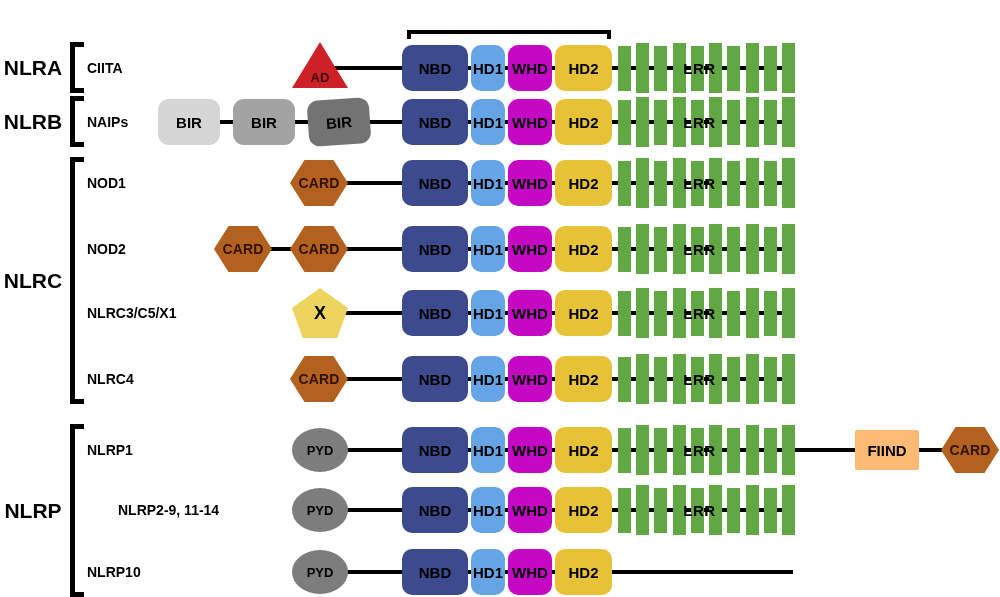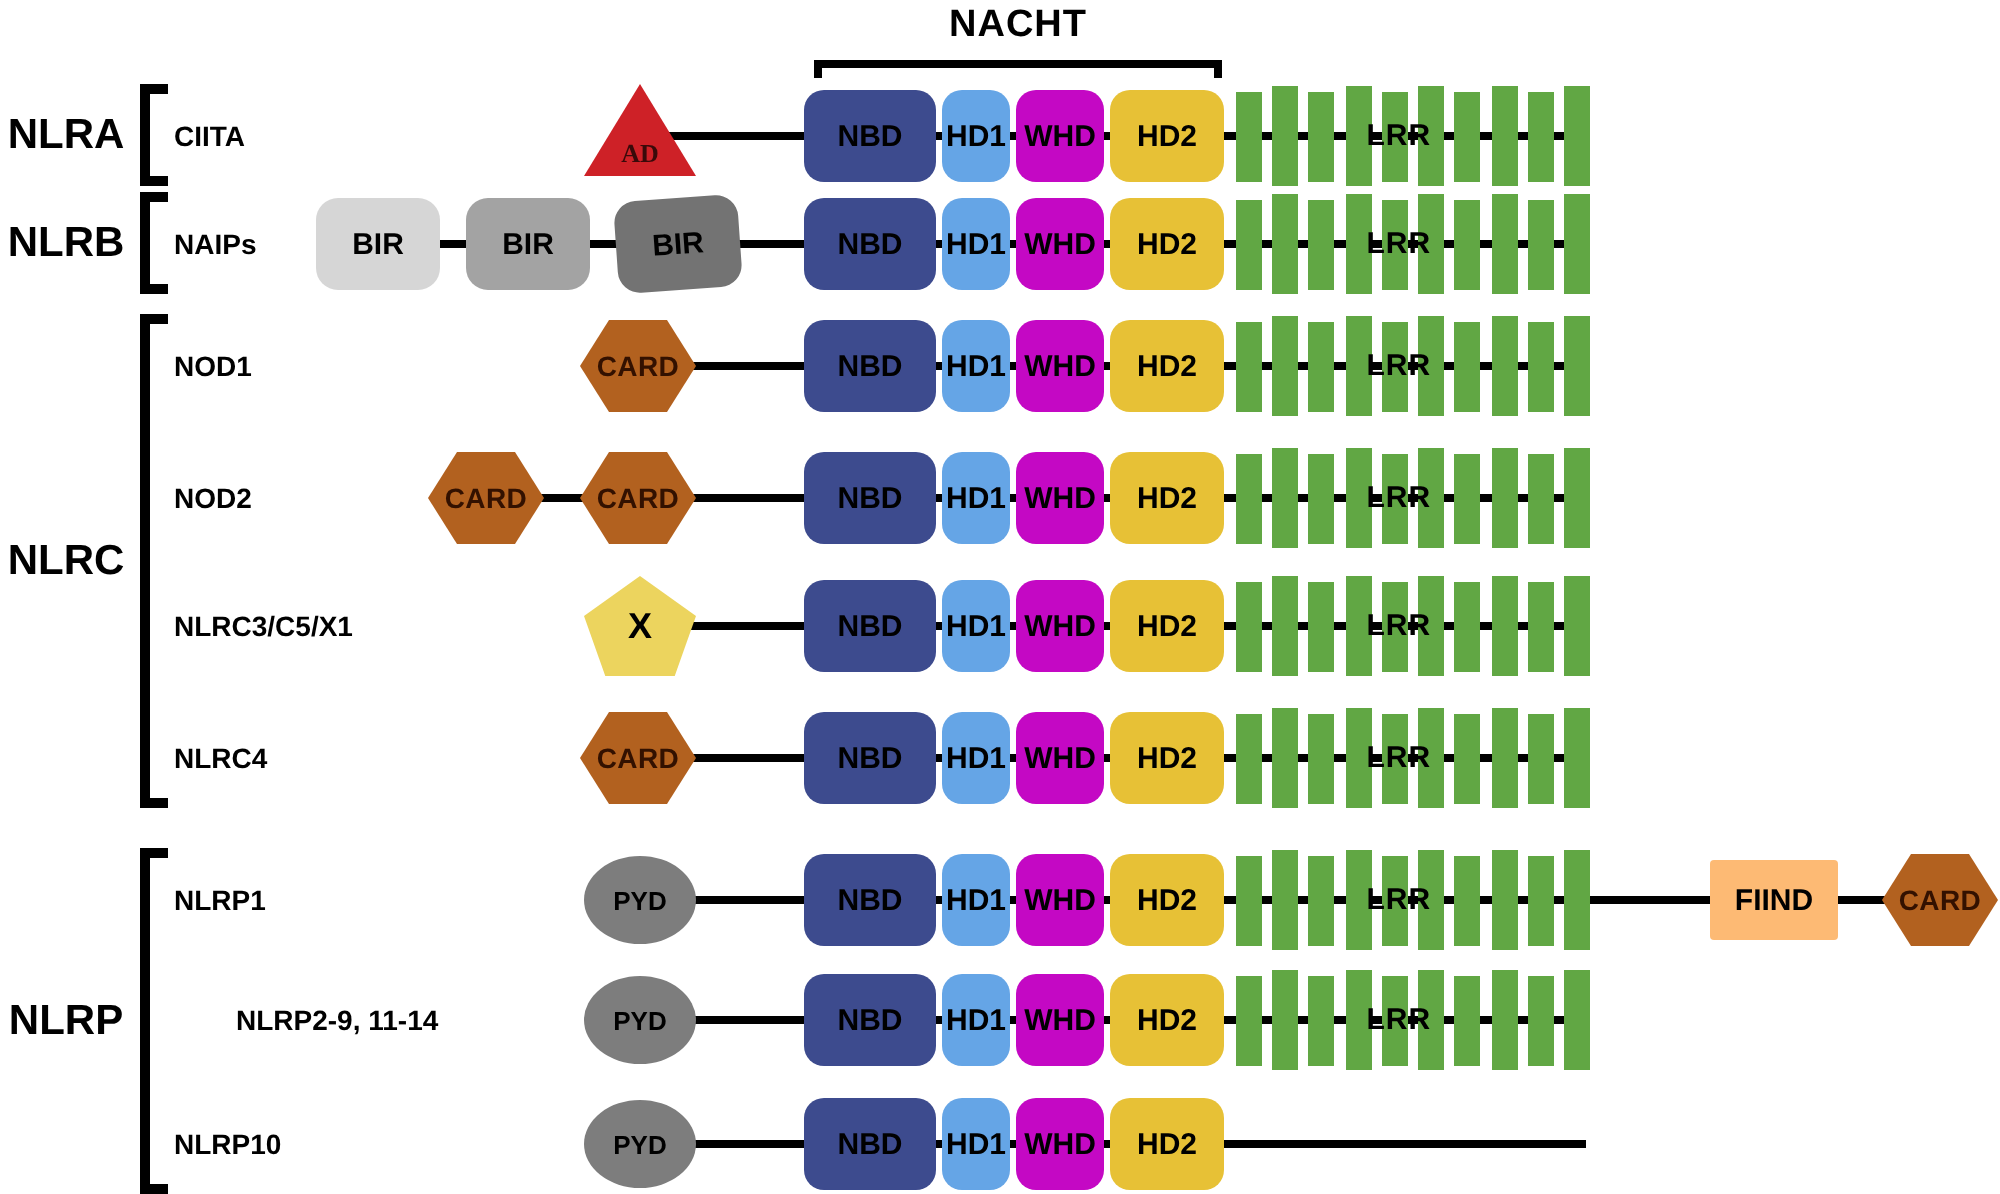--- a/index.html
+++ b/index.html
@@ -54,27 +54,26 @@
   .lrr-bar:nth-child(odd){height:45px;}
   .lrr-label{
     position:absolute;z-index:3;left:0;width:92%;text-align:center;top:50%;
     transform:translateY(-50%);font-size:15px;font-weight:bold;letter-spacing:.5px;
   }
 </style>
 </head>
 <body>
 
 <div class="diagram">
-  <div class="nacht-label">NACHT</div>
   <div class="nacht-bracket"></div>
   <div id="rows">
       <div class="family-bracket" style="top: 42px; height: 51px;"></div>
       <div class="family-label" style="top: 67.5px;">NLRA</div>
       <div class="member-label" style="top: 68px;">CIITA</div>
-      <div class="domain shape-triangle" style="left: 292px; top: 42px; width: 56px; height: 46px; background: rgb(206, 33, 39); color: rgb(58, 10, 10); font-family: Liberation Serif, serif;">AD</div>
+      <div class="domain shape-triangle" style="left: 292px; top: 42px; width: 56px; height: 46px; background: rgb(206, 33, 39); color: rgb(58, 10, 10);">AD</div>
       <div class="backbone" style="left: 320px; top: 66px; width: 475px; background: rgb(0, 0, 0);"></div>
       <div class="nacht-block" style="left: 402px; top: 45px; width: 66px; height: 46px; background: rgb(61, 75, 142);">NBD</div>
       <div class="nacht-block" style="left: 471px; top: 45px; width: 34px; height: 46px; background: rgb(101, 165, 230);">HD1</div>
       <div class="nacht-block" style="left: 508px; top: 45px; width: 44px; height: 46px; background: rgb(196, 8, 196);">WHD</div>
       <div class="nacht-block" style="left: 555px; top: 45px; width: 57px; height: 46px; background: rgb(231, 193, 54);">HD2</div>
       <div class="lrr" style="left: 618px; top: 43px; width: 177px; height: 50px;">
         <div class="lrr-bar" style="background: rgb(97, 167, 68);"></div>
         <div class="lrr-bar" style="background: rgb(97, 167, 68);"></div>
         <div class="lrr-bar" style="background: rgb(97, 167, 68);"></div>
         <div class="lrr-bar" style="background: rgb(97, 167, 68);"></div>

